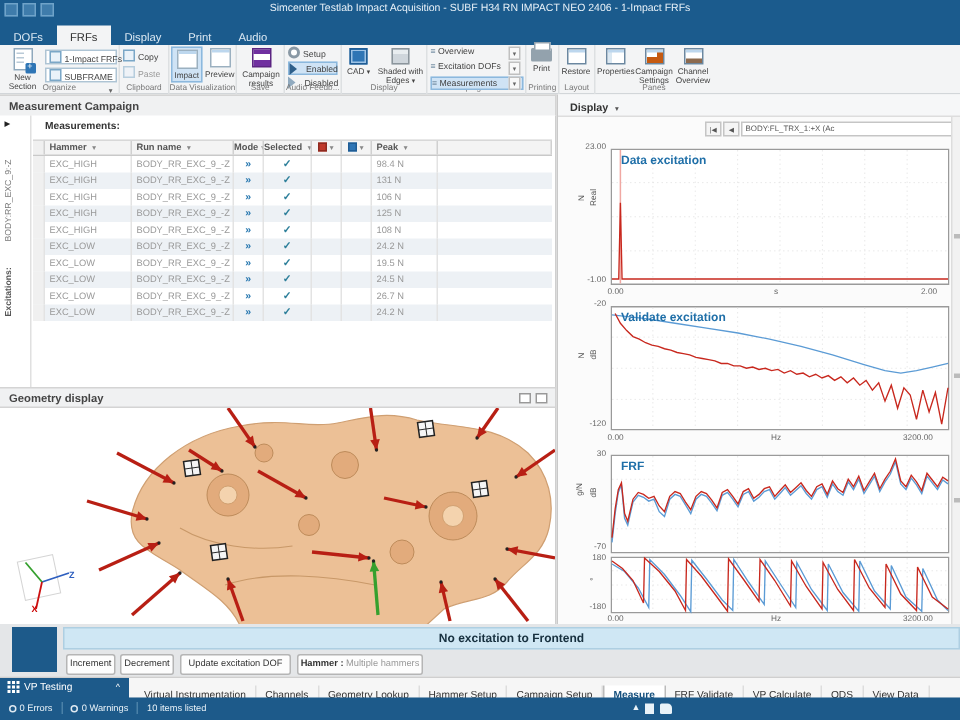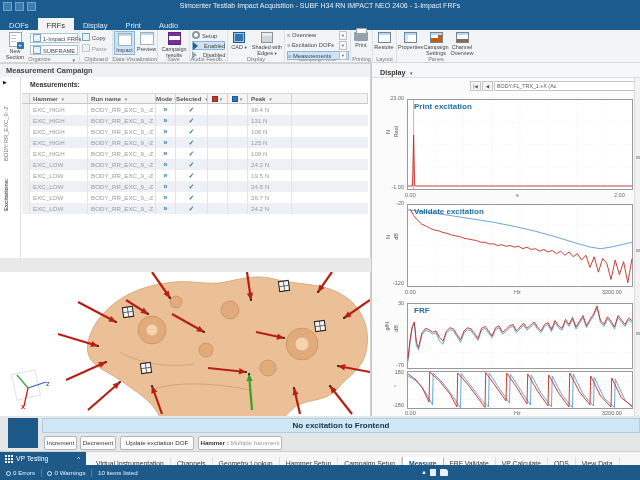--- a/index.html
+++ b/index.html
@@ -312,20 +312,25 @@
             <span class="c cs"><span class="check">✓</span></span>
             <span class="c ci"></span>
             <span class="c ci"></span>
             <span class="c cp">24.2 N</span>
             <span class="c cf"></span>
           </div>
         </div>
     </div>
   </div>
 
+  <div class="abs panelhead" style="left:0;top:258px;width:371px;height:14px">
+    <span>Geometry display</span>
+    <span class="abs" style="right:16px;top:3px;width:8px;height:7px;border:1px solid #999;background:#fff"></span>
+    <span class="abs" style="right:5px;top:3px;width:8px;height:7px;border:1px solid #999;background:#fff"></span>
+  </div>
   <svg class="abs" style="left:0;top:272px;background:#fff;border-right:1px solid #cfcfcf" width="371" height="144" id="geoSvg">
       <path d="M88,70 C95,40 125,18 160,12 C190,6 205,14 225,10 C245,6 258,2 278,8 C305,14 330,10 352,30 C366,44 370,62 366,80 C362,98 348,104 338,116 C326,130 312,126 296,134 L284,145 L160,145 C152,128 136,120 120,108 C102,96 84,92 88,70 Z" fill="#ecc096" stroke="#cf9f72" stroke-width="0.8"></path>
       <circle cx="152" cy="58" r="14" fill="#e2ab7c" stroke="#b98756" stroke-width="0.6"></circle>
       <circle cx="302" cy="72" r="16" fill="#e2ab7c" stroke="#b98756" stroke-width="0.6"></circle>
       <circle cx="230" cy="38" r="9" fill="#e2ab7c" stroke="#b98756" stroke-width="0.6"></circle>
       <circle cx="206" cy="78" r="7" fill="#e2ab7c" stroke="#b98756" stroke-width="0.6"></circle>
       <circle cx="176" cy="30" r="6" fill="#e2ab7c" stroke="#b98756" stroke-width="0.6"></circle>
       <circle cx="268" cy="96" r="8" fill="#e2ab7c" stroke="#b98756" stroke-width="0.6"></circle>
       <circle cx="152" cy="58" r="6" fill="#f4d3ae" stroke="#c89868" stroke-width="0.5"></circle>
       <circle cx="302" cy="72" r="7" fill="#f4d3ae" stroke="#c89868" stroke-width="0.5"></circle>
@@ -469,21 +474,21 @@
       <line x1="113" y1="1" x2="113" y2="90" stroke="#e2e2e2" stroke-width="0.5" stroke-dasharray="1,2"></line>
       <line x1="141.25" y1="1" x2="141.25" y2="90" stroke="#e2e2e2" stroke-width="0.5" stroke-dasharray="1,2"></line>
       <line x1="169.5" y1="1" x2="169.5" y2="90" stroke="#e2e2e2" stroke-width="0.5" stroke-dasharray="1,2"></line>
       <line x1="197.75" y1="1" x2="197.75" y2="90" stroke="#e2e2e2" stroke-width="0.5" stroke-dasharray="1,2"></line>
       <line x1="1" y1="22.75" x2="225" y2="22.75" stroke="#e2e2e2" stroke-width="0.5" stroke-dasharray="1,2"></line>
       <line x1="1" y1="45.5" x2="225" y2="45.5" stroke="#e2e2e2" stroke-width="0.5" stroke-dasharray="1,2"></line>
       <line x1="1" y1="68.25" x2="225" y2="68.25" stroke="#e2e2e2" stroke-width="0.5" stroke-dasharray="1,2"></line>
       <line x1="6.6000000000000005" y1="1" x2="6.6000000000000005" y2="90" stroke="#f0a8a2" stroke-width="1"></line>
       <polyline points="1.0,87.0 5.5,87.0 6.6,36.2 7.7,87.0 225.0,87.0" fill="none" stroke="#c8281e" stroke-width="0.9"></polyline>
     </svg>
-  <span class="charttitle" style="left:414px;top:102px">Print excitation</span>
+  <span class="charttitle" style="left:414px;top:102px">Data excitation</span>
   <span class="tick abs" style="left:405px;top:192px">0.00</span>
   <span class="tick abs" style="left:516px;top:192px">s</span>
   <span class="tick abs" style="left:614px;top:192px">2.00</span>
 
   <span class="tick tickr abs" style="left:376px;top:200px">-20</span>
   <span class="tick tickr abs" style="left:376px;top:280px">-120</span>
   <span class="vunit abs" style="left:385px;top:235px">N</span>
   <span class="vunit abs" style="left:393px;top:233px">dB</span>
   <svg class="chart" style="left:407px;top:204px" width="226" height="83" id="c1c">
       <rect x="0.5" y="0.5" width="225" height="82" fill="#ffffff" stroke="#9a9a9a" stroke-width="1"></rect>

